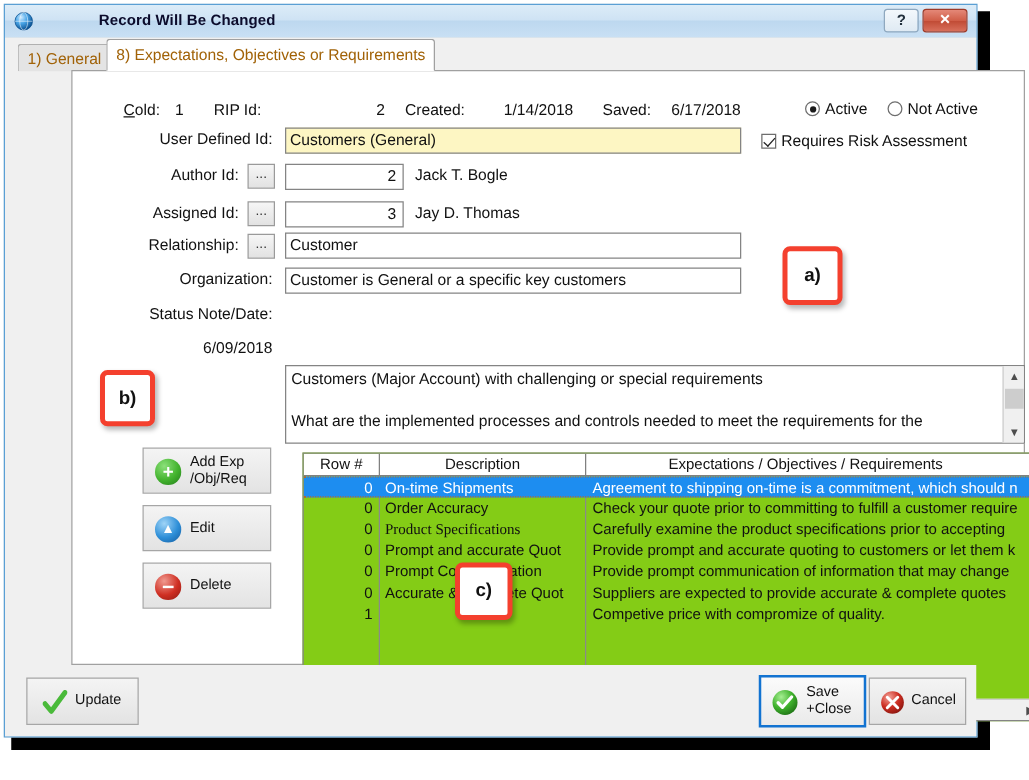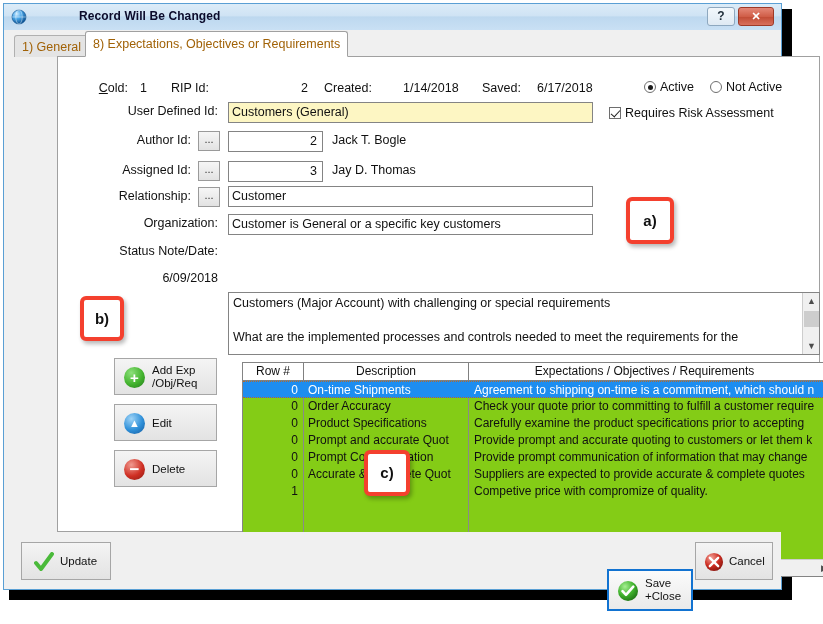--- a/index.html
+++ b/index.html
@@ -411,21 +411,20 @@
     box-sizing: border-box;
     background: linear-gradient(to bottom, #f4f4f4, #e3e3e3);
     border: 1px solid #a6a6a6;
     cursor: default;
   }
   #btn-update { left: 17px; top: 10px; width: 90px; height: 38px; }
   #btn-saveclose {
     right: 88px; top: 8px; width: 86px; height: 42px;
     border: 2px solid #1273d1;
     background: linear-gradient(to bottom, #fbfbfb, #eaeaea);
-    margin-top: 29px;
   }
   #btn-cancel { right: 8px; top: 10px; width: 78px; height: 38px; }
   .bbtn-lbl {
     position: absolute;
     font-size: 11.5px;
     color: #111111;
     line-height: 13px;
     white-space: pre-line;
     top: 50%;
     transform: translateY(-50%);
@@ -576,21 +575,21 @@
           <div class="gc gc-txt" style="left:61px; width:163px;">On-time Shipments</div>
           <div class="gc gc-txt" style="left:227px; width:365px;">Agreement to shipping on-time is a commitment, which should n</div>
         </div>
         <div class="grow" style="top:17px;">
           <div class="gc gc-row" style="left:0px; width:60px;">0</div>
           <div class="gc gc-txt" style="left:61px; width:163px;">Order Accuracy</div>
           <div class="gc gc-txt" style="left:227px; width:365px;">Check your quote prior to committing to fulfill a customer require</div>
         </div>
         <div class="grow" style="top:34px;">
           <div class="gc gc-row" style="left:0px; width:60px;">0</div>
-          <div class="gc gc-txt" style="left:61px; width:163px;">Product Specifications</div>
+          <div class="gc gc-txt" style="left:61px; width:163px;font-family:Liberation Serif, serif;">Product Specifications</div>
           <div class="gc gc-txt" style="left:227px; width:365px;">Carefully examine the product specifications prior to accepting</div>
         </div>
         <div class="grow" style="top:51px;">
           <div class="gc gc-row" style="left:0px; width:60px;">0</div>
           <div class="gc gc-txt" style="left:61px; width:163px;">Prompt and accurate Quot</div>
           <div class="gc gc-txt" style="left:227px; width:365px;">Provide prompt and accurate quoting to customers or let them k</div>
         </div>
         <div class="grow" style="top:68px;">
           <div class="gc gc-row" style="left:0px; width:60px;">0</div>
           <div class="gc gc-txt" style="left:61px; width:163px;">Prompt Communication</div>

